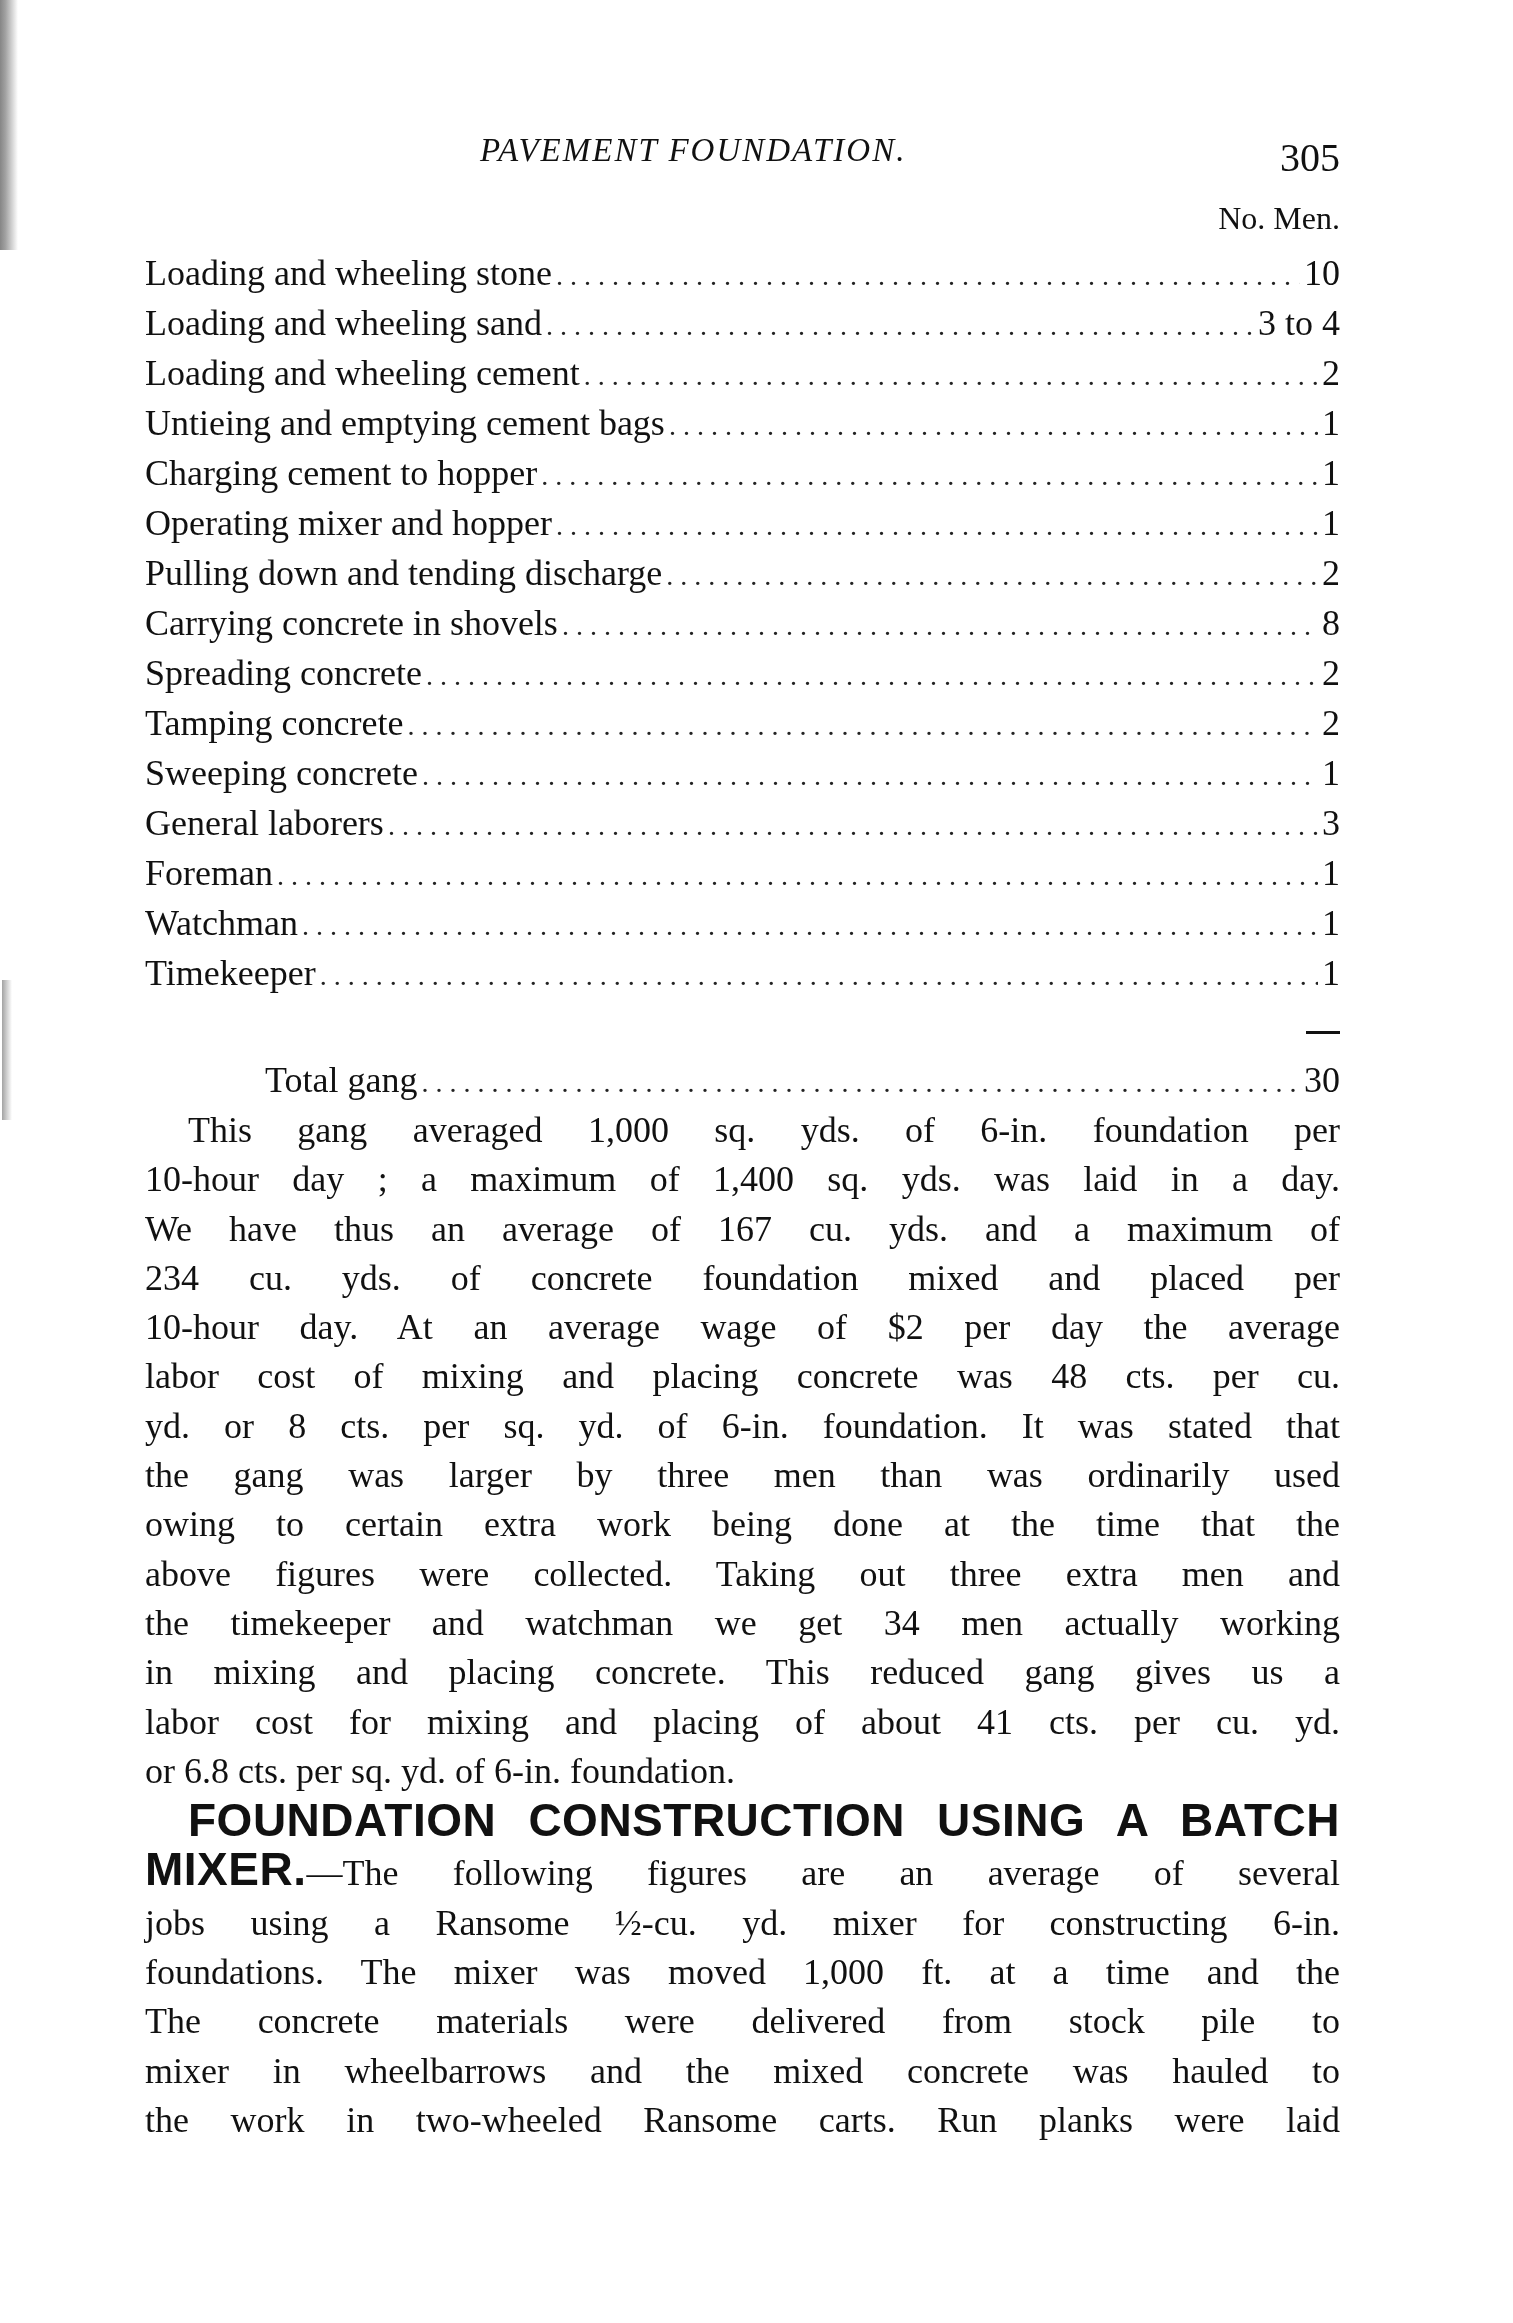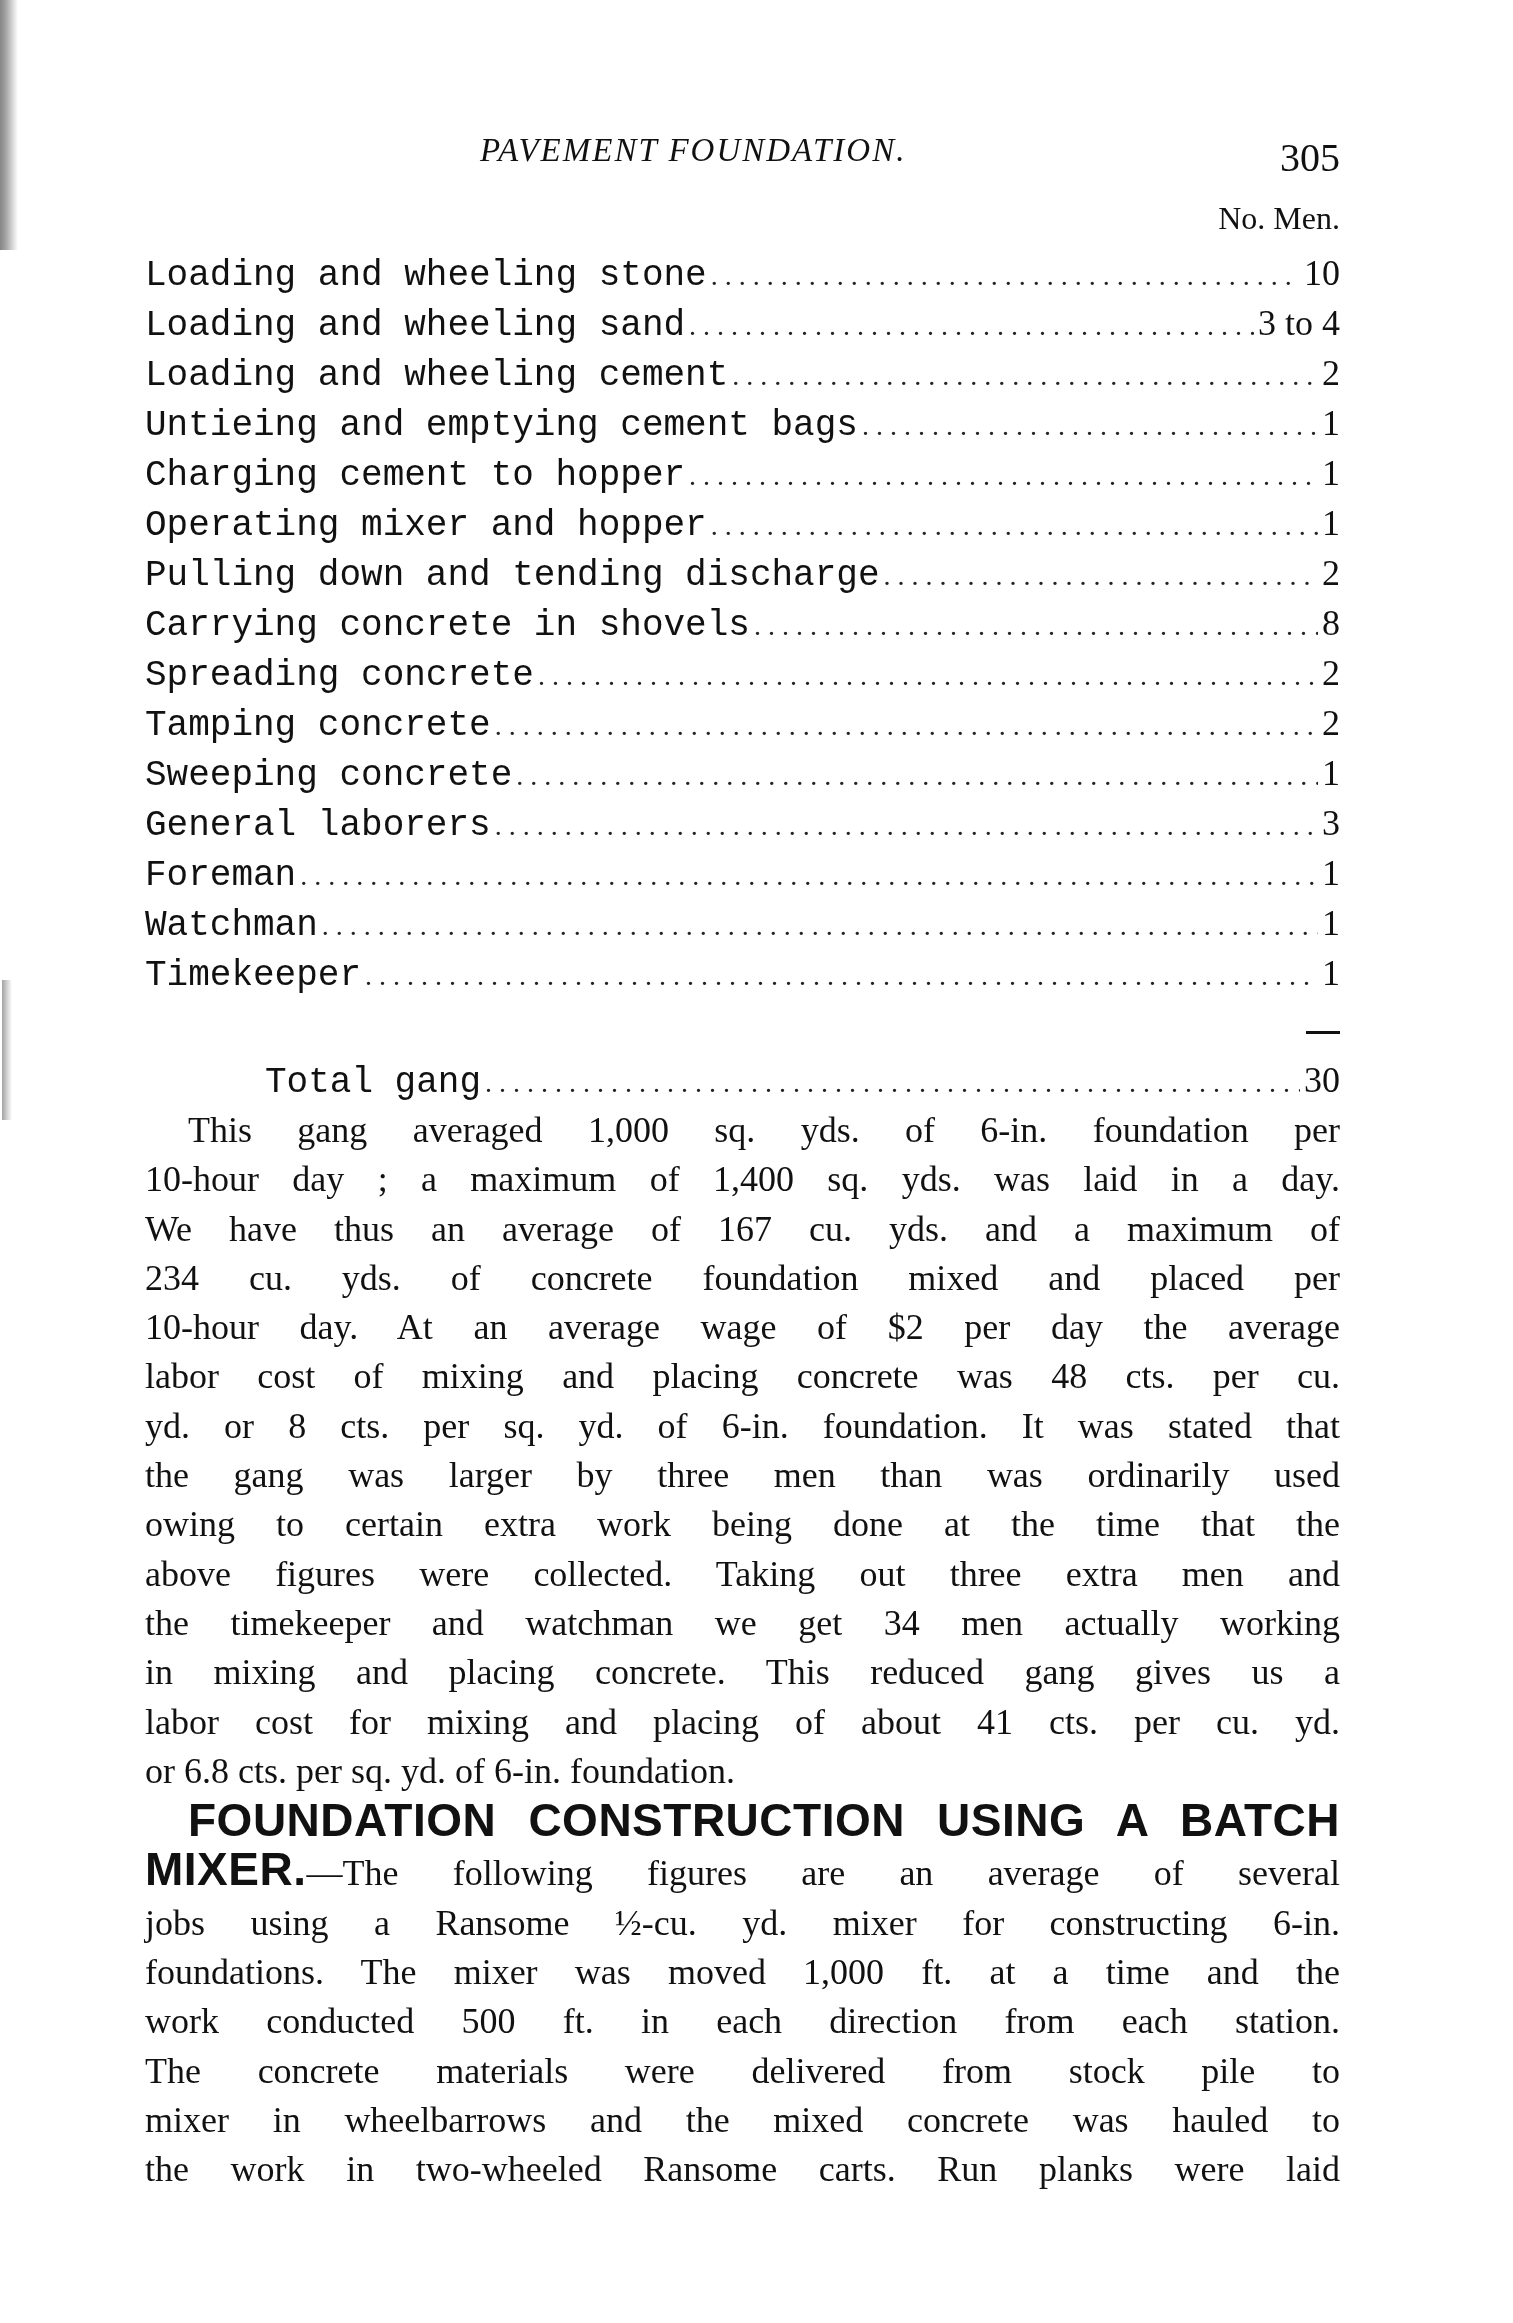--- a/index.html
+++ b/index.html
@@ -10,21 +10,21 @@
       opacity: 0.55; }
     .scan-edge2 { position: absolute; left: 2px; top: 980px; width: 10px; height: 140px;
       background: linear-gradient(90deg, #333 0%, rgba(255,255,255,0) 100%); opacity: 0.45; }
     .header { position: absolute; top: 112px; left: 140px; width: 1200px; height: 50px; margin-top: 20px; }
     .running-title { position: absolute; left: 340px; top: 0; font-style: italic;
       font-size: 33px; letter-spacing: 2px; }
     .page-number { position: absolute; right: 0; top: 2px; font-size: 40px; }
     .col-head { position: absolute; top: 200px; right: 173px; font-size: 32px; }
     .table { position: absolute; top: 248px; left: 145px; width: 1195px; }
     .row { display: flex; align-items: baseline; height: 50px; font-size: 36px; line-height: 50px; }
-    .row .label { white-space: nowrap; font-family: Liberation Mono, monospace; }
+    .row .label { white-space: nowrap; }
     .row .dots { flex: 1; overflow: hidden; white-space: nowrap; margin: 0 4px;
       letter-spacing: 7px; color: #222; font-size: 28px; }
     .row .dots::before { content: "......................................................................................................................................"; }
     .row .value { white-space: nowrap; text-align: center; }
     .rule { position: absolute; top: 1031px; right: 173px; width: 34px; height: 3px; background: #111; }
     .total { position: absolute; top: 1055px; left: 265px; width: 1075px; }
     .body-text { position: absolute; top: 1106px; left: 145px; width: 1195px;
       font-size: 36px; line-height: 49.3px; text-align: justify; }
     .heading-run { font-weight: bold; font-family: "Liberation Sans", "DejaVu Sans", sans-serif;
       font-size: 46px; letter-spacing: 0.5px; }
@@ -147,18 +147,17 @@
     <span class="line">the timekeeper and watchman we get 34 men actually working</span>
     <span class="line">in mixing and placing concrete.  This reduced gang gives us a</span>
     <span class="line">labor cost for mixing and placing of about 41 cts. per cu. yd.</span>
     <span class="line last">or 6.8 cts. per sq. yd. of 6-in. foundation.</span>
   </div>
   <div>
     <span class="line heading-run" style="padding-left:43px">FOUNDATION CONSTRUCTION USING A BATCH</span>
     <span class="line"><b class="heading-run">MIXER.</b><span>—The following figures are an average of several</span></span>
     <span class="line">jobs using a Ransome ½-cu. yd. mixer for constructing 6-in.</span>
     <span class="line">foundations.  The mixer was moved 1,000 ft. at a time and the</span>
-    <span class="line">work conducted 500 ft. in each direction from each station.</span>
     <span class="line">The concrete materials were delivered from stock pile to</span>
     <span class="line">mixer in wheelbarrows and the mixed concrete was hauled to</span>
     <span class="line">the work in two-wheeled Ransome carts. Run planks were laid</span>
   </div>
 </div>
 
 </body></html>

